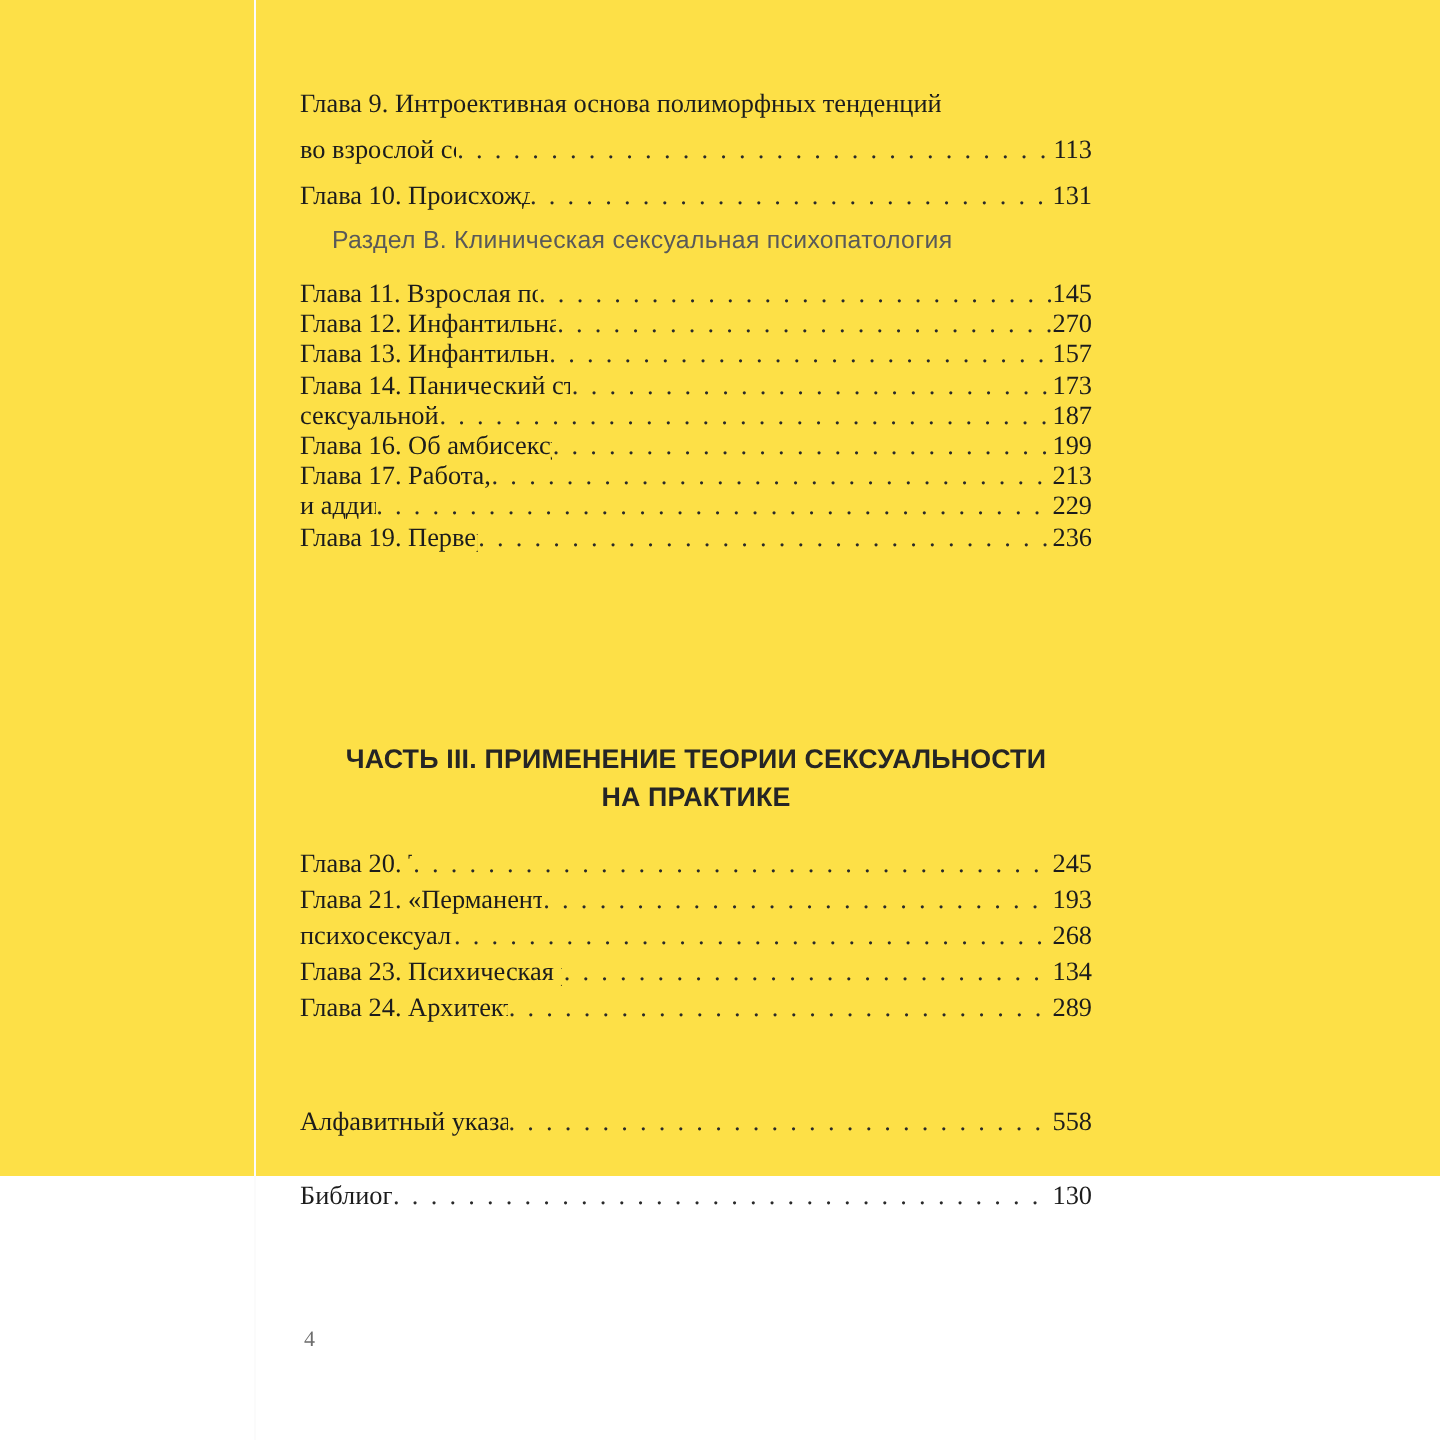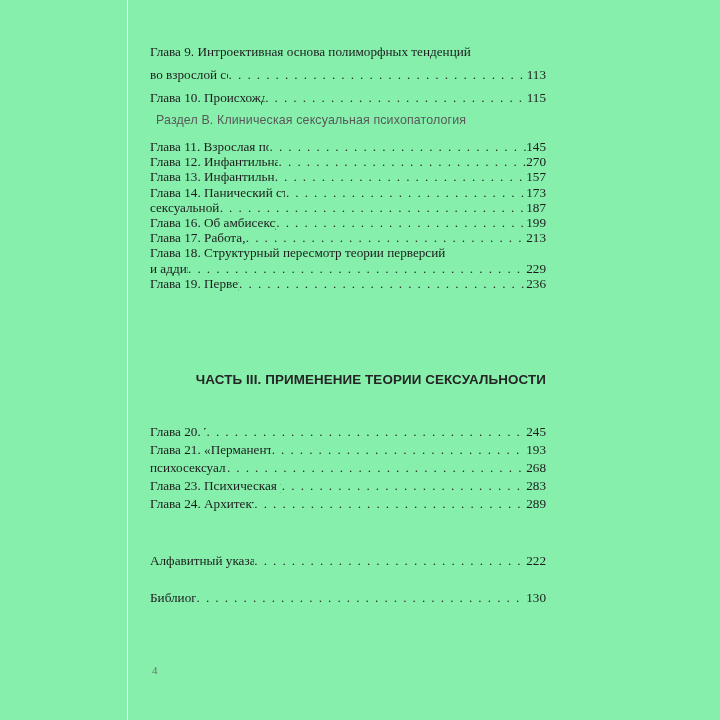--- a/index.html
+++ b/index.html
@@ -15,22 +15,22 @@
     font-family: "Liberation Serif", "DejaVu Serif", serif;
     color: #1a1a1a;
     -webkit-font-smoothing: antialiased;
   }
 
   .page {
     position: absolute;
     left: 0;
     top: 0;
     width: 720px;
-    height: 720px;
-    background: #86efac;
+    height: 588px;
+    background: #fde047;
     box-sizing: border-box;
     text-decoration: underline;
   }
 
   
   .page-edge-left {
     position: absolute;
     left: 127px;
     top: 0;
     width: 1px;
@@ -87,21 +87,21 @@
     display: block;
   }
 
   
   .block-a { position: absolute; left: 0; top: 40px; width: 396px; }
   .block-a .entry { line-height: 23px; }
 
   
   .section-head {
     position: absolute;
-    left: 6px;
+    left: 16px;
     top: 112px;
     width: 374px;
     font-family: "Liberation Sans", "DejaVu Sans", sans-serif;
     font-size: 12.4px;
     line-height: 17px;
     color: #595959;
     letter-spacing: 0.15px;
     white-space: nowrap;
     text-align: left;
   }
@@ -114,21 +114,21 @@
   .part-head {
     position: absolute;
     left: 0;
     top: 371px;
     width: 396px;
     font-family: "Liberation Sans", "DejaVu Sans", sans-serif;
     font-size: 13.4px;
     font-weight: 700;
     line-height: 18.5px;
     color: #252525;
-    text-align: right;
+    text-align: center;
     letter-spacing: 0.1px;
   }
   .part-head .l2 { display: block; }
 
   
   .block-c { position: absolute; left: 0; top: 423px; width: 396px; }
   .block-c .entry { line-height: 18px; }
 
   
   .block-d { position: absolute; left: 0; top: 553px; width: 396px; }
@@ -160,21 +160,21 @@
           <div class="row">
             <span class="ttl">во взрослой сексуальности</span>
             <span class="leader"></span>
             <span class="pg">113</span>
           </div>
         </div>
         <div class="entry">
           <div class="row">
             <span class="ttl">Глава 10. Происхождение «идеала Суперэго»</span>
             <span class="leader"></span>
-            <span class="pg">115</span>
+            <span class="pg">131</span>
           </div>
         </div>
       </div>
 
     <div class="section-head">Раздел В. Клиническая сексуальная психопатология</div>
 
     <div class="block-b">
         <div class="entry">
           <div class="row">
             <span class="ttl">Глава 11. Взрослая полиморфная сексуальность</span>
@@ -218,38 +218,38 @@
           </div>
         </div>
         <div class="entry">
           <div class="row">
             <span class="ttl">Глава 17. Работа, игра, сублимация</span>
             <span class="leader"></span>
             <span class="pg">213</span>
           </div>
         </div>
         <div class="entry">
-          <div class="cont-first">Глава 18. Структурный пересмотр теории перверсий</div>
           <div class="row">
             <span class="ttl">и аддикций</span>
             <span class="leader"></span>
             <span class="pg">229</span>
           </div>
         </div>
         <div class="entry">
           <div class="row">
             <span class="ttl">Глава 19. Перверсии в переносе</span>
             <span class="leader"></span>
             <span class="pg">236</span>
           </div>
         </div>
       </div>
 
     <div class="part-head">
       <span class="l1">ЧАСТЬ III. ПРИМЕНЕНИЕ ТЕОРИИ СЕКСУАЛЬНОСТИ</span>
+      <span class="l2">НА ПРАКТИКЕ</span>
     </div>
 
     <div class="block-c">
         <div class="entry">
           <div class="row">
             <span class="ttl">Глава 20. Тирания</span>
             <span class="leader"></span>
             <span class="pg">245</span>
           </div>
         </div>
@@ -264,38 +264,38 @@
           <div class="row">
             <span class="ttl">психосексуальной теории.</span>
             <span class="leader"></span>
             <span class="pg">268</span>
           </div>
         </div>
         <div class="entry">
           <div class="row">
             <span class="ttl">Глава 23. Психическая реальность нерожденных детей.</span>
             <span class="leader"></span>
-            <span class="pg">283</span>
+            <span class="pg">134</span>
           </div>
         </div>
         <div class="entry">
           <div class="row">
             <span class="ttl">Глава 24. Архитектоника порнографии.</span>
             <span class="leader"></span>
             <span class="pg">289</span>
           </div>
         </div>
       </div>
 
     <div class="block-d">
         <div class="entry">
           <div class="row">
             <span class="ttl">Алфавитный указатель: основные идеи</span>
             <span class="leader"></span>
-            <span class="pg">222</span>
+            <span class="pg">558</span>
           </div>
         </div>
       </div>
 
     <div class="block-e">
         <div class="entry">
           <div class="row">
             <span class="ttl">Библиография</span>
             <span class="leader"></span>
             <span class="pg">130</span>

